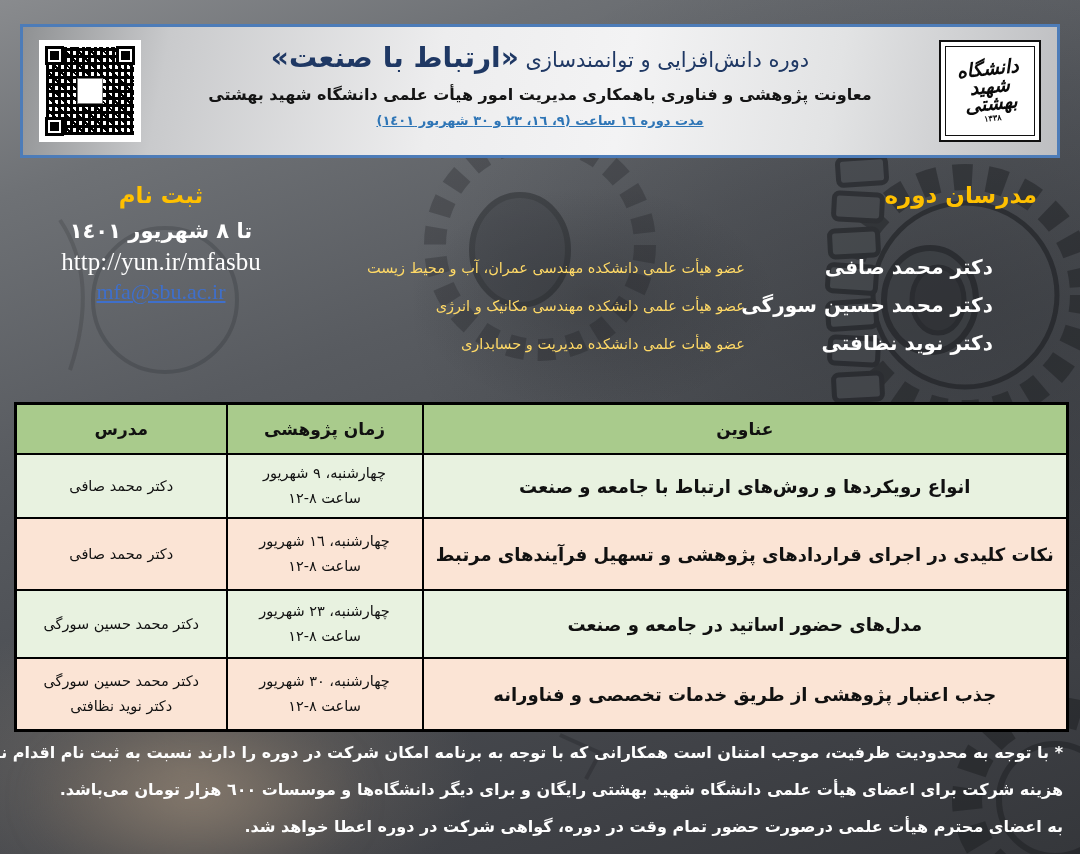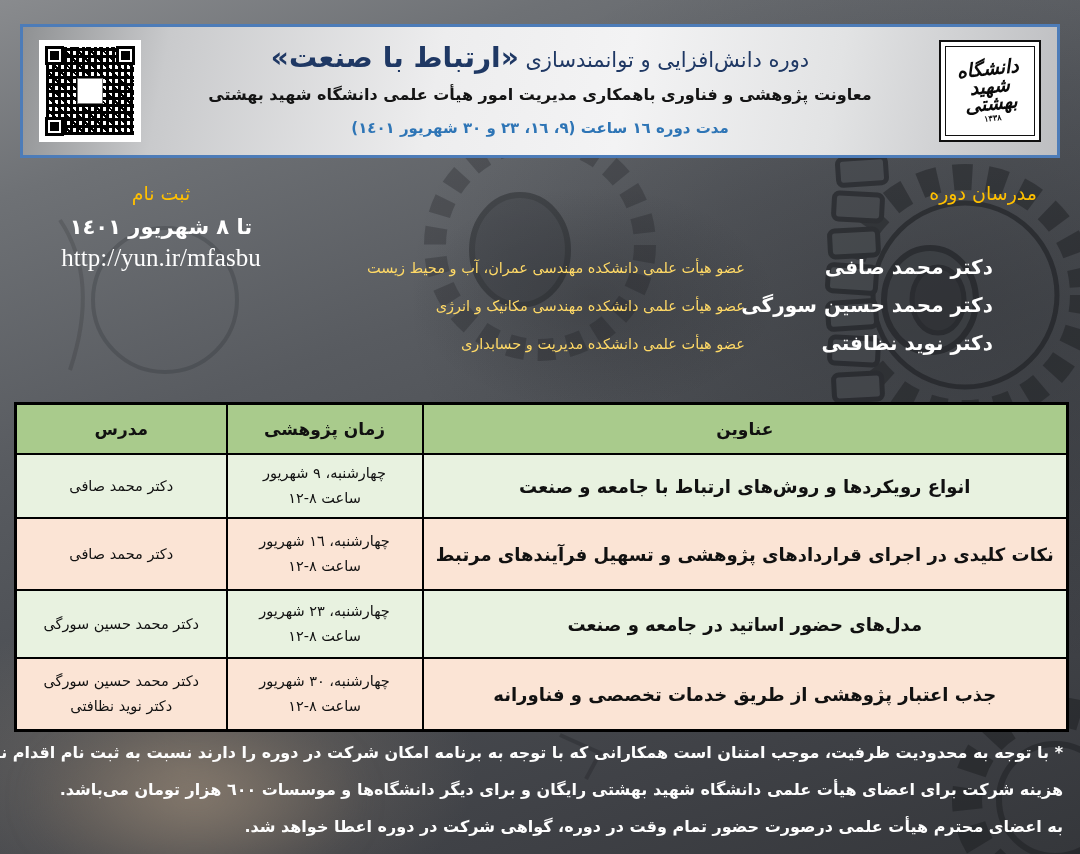--- a/index.html
+++ b/index.html
@@ -38,32 +38,32 @@
   .qr-finder{position:absolute;width:19px;height:19px;border:3px solid #000;background:#fff;box-sizing:border-box;}
   .qr-finder::after{content:"";position:absolute;inset:2px;background:#000;}
   .qr-f-tl{top:-1px;left:-1px;} .qr-f-tr{top:-1px;right:-1px;} .qr-f-bl{bottom:-1px;left:-1px;}
   .qr-center{position:absolute;left:50%;top:50%;transform:translate(-50%,-50%);
     width:26px;height:26px;background:#fff;border:1px solid #777;
     font-size:6px;line-height:1.1;text-align:center;color:#333;overflow:hidden;padding-top:2px;box-sizing:border-box;}
   .banner-text{position:absolute;left:150px;right:150px;top:8px;text-align:center;}
   .banner-title{font-size:21px;color:#1f3864;white-space:nowrap;margin-top:6px;}
   .banner-title b{font-size:28px;font-weight:bold;}
   .banner-sub{font-size:16px;font-weight:bold;color:#141414;white-space:nowrap;margin-top:11px;}
-  .banner-duration{font-size:15px;font-weight:bold;color:#2e75b6;white-space:nowrap;margin-top:15px;}
+  .banner-duration{font-size:13px;font-weight:bold;color:#2e75b6;white-space:nowrap;margin-top:9px;text-decoration:underline;}
   .uni-logo{position:absolute;right:16px;top:13px;width:102px;height:102px;background:#fff;
     border:2px solid #101010;box-sizing:border-box;}
   .uni-logo::before{content:"";position:absolute;inset:4px;border:1.5px solid #101010;}
   .uni-logo-text{position:absolute;inset:8px;display:flex;flex-direction:column;align-items:center;justify-content:center;
     font-family:"DejaVu Serif",serif;font-weight:bold;font-style:italic;color:#0a0a0a;
     font-size:19px;line-height:.92;transform:rotate(-6deg);}
   .uni-logo-year{font-size:8px;font-style:normal;letter-spacing:1px;margin-top:2px;}
 
   
   .registration{left:15px;top:182px;width:292px;text-align:center;}
-  .section-heading{color:#ffc000;font-size:19px;font-weight:normal;}
+  .section-heading{color:#ffc000;font-size:23px;font-weight:bold;}
   .reg-deadline{color:#fff;font-size:21px;font-weight:bold;margin-top:11px;letter-spacing:1px;}
   .reg-url{direction:ltr;color:#fdfdfd;font-family:"Liberation Serif","DejaVu Serif",serif;font-size:25px;margin-top:5px;white-space:nowrap;}
   .reg-email{display:block;direction:ltr;color:#3f6fca;font-family:"Liberation Serif","DejaVu Serif",serif;
     font-size:22px;text-decoration:underline;margin-top:3px;}
   .reg-note{color:#f23a28;font-size:18px;font-weight:bold;margin-top:8px;}
 
   
   .inst-heading{right:43px;top:182px;text-align:right;}
   .inst-name{position:absolute;right:87px;color:#fff;font-size:20px;font-weight:bold;white-space:nowrap;z-index:2;}
   .inst-aff{position:absolute;right:335px;color:#ffd966;font-size:14.5px;white-space:nowrap;z-index:2;text-align:right;}
@@ -147,20 +147,21 @@
         <span>بهشتی</span>
         <span class="uni-logo-year">١٣٣٨</span>
       </div>
     </div>
   </div>
 
   <div class="layer registration">
     <div class="section-heading">ثبت نام</div>
     <div class="reg-deadline">تا ٨ شهریور ١٤٠١</div>
     <div class="reg-url">http://yun.ir/mfasbu</div>
+    <a class="reg-email" href="#">mfa@sbu.ac.ir</a>
   </div>
 
   <div class="layer section-heading inst-heading">مدرسان دوره</div>
   <div class="inst-name n1">دکتر محمد صافی</div>
   <div class="inst-name n2">دکتر محمد حسین سورگی</div>
   <div class="inst-name n3">دکتر نوید نظافتی</div>
   <div class="inst-aff a1">عضو هیأت علمی دانشکده مهندسی عمران، آب و محیط زیست</div>
   <div class="inst-aff a2">عضو هیأت علمی دانشکده مهندسی مکانیک و انرژی</div>
   <div class="inst-aff a3">عضو هیأت علمی دانشکده مدیریت و حسابداری</div>
 

